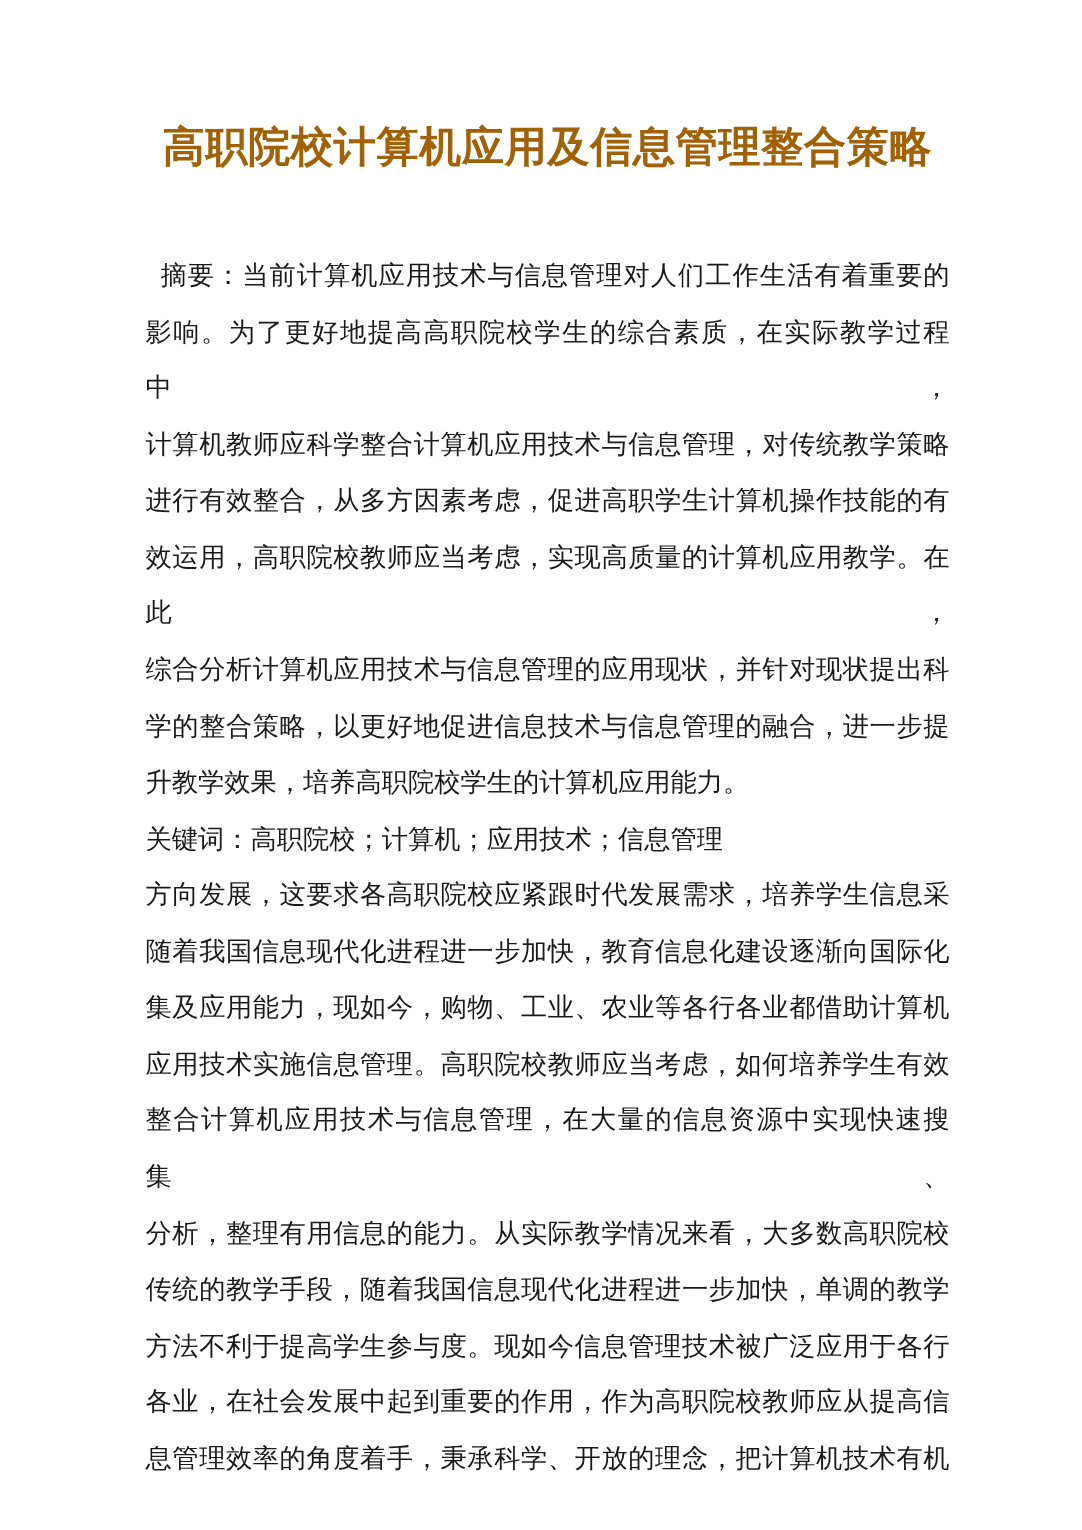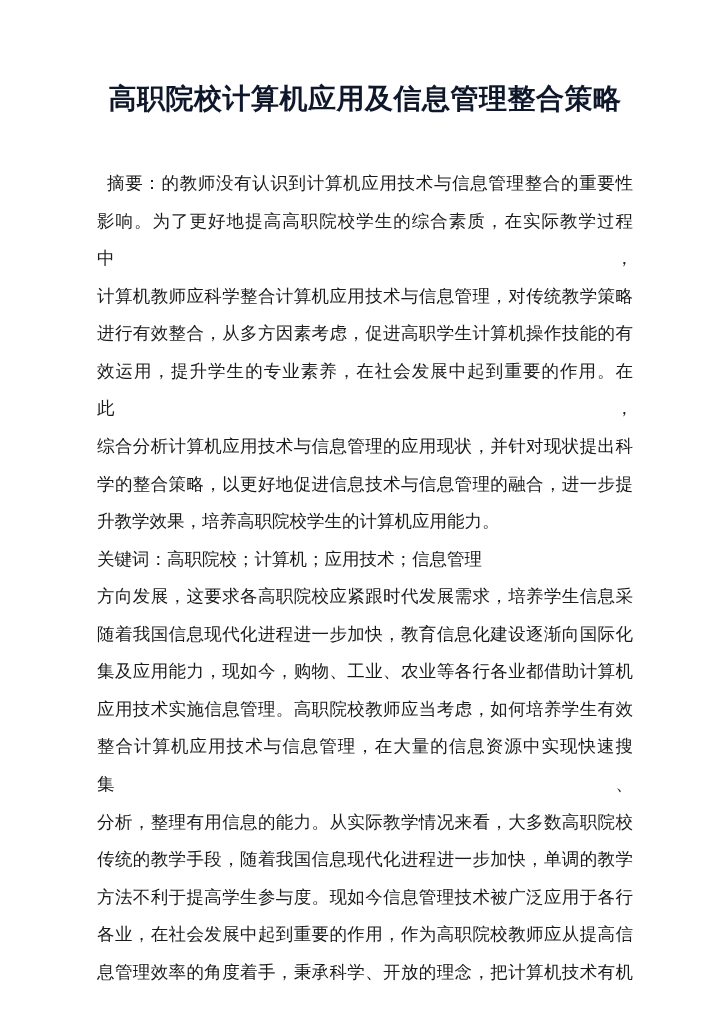--- a/index.html
+++ b/index.html
@@ -19,21 +19,21 @@
     position: absolute;
     top: 79px;
     left: 97px;
     width: 536px;
     margin: 0;
     font-size: 28px;
     line-height: 40px;
     font-weight: bold;
     text-align: center;
     letter-spacing: 0.5px;
-    color: #0f172a;
+    color: #a16207;
     font-family: "Liberation Serif", "DejaVu Serif", serif;
   }
   .doc-content {
     position: absolute;
     top: 165px;
     left: 97px;
     width: 536px;
     font-size: 17.5px;
     line-height: 37.57px;
     color: #1a1a1a;
@@ -56,25 +56,25 @@
     text-indent: 10px;
   }
 </style>
 </head>
 <body>
 
 <div class="page">
   <h1 class="doc-title">高职院校计算机应用及信息管理整合策略</h1>
   <div class="doc-content" id="doc-content">
       <div class="para">
-        <div class="line jl indent">摘要：的教师没有认识到计算机应用技术与信息管理整合的重要性</div>
+        <div class="line jl indent">摘要：当前计算机应用技术与信息管理对人们工作生活有着重要的</div>
         <div class="line jl">影响。为了更好地提高高职院校学生的综合素质，在实际教学过程中，</div>
         <div class="line jl">计算机教师应科学整合计算机应用技术与信息管理，对传统教学策略</div>
         <div class="line jl">进行有效整合，从多方因素考虑，促进高职学生计算机操作技能的有</div>
-        <div class="line jl">效运用，提升学生的专业素养，在社会发展中起到重要的作用。在此，</div>
+        <div class="line jl">效运用，高职院校教师应当考虑，实现高质量的计算机应用教学。在此，</div>
         <div class="line jl">综合分析计算机应用技术与信息管理的应用现状，并针对现状提出科</div>
         <div class="line jl">学的整合策略，以更好地促进信息技术与信息管理的融合，进一步提</div>
         <div class="line ll">升教学效果，培养高职院校学生的计算机应用能力。</div>
       </div>
       <div class="para">
         <div class="line ll">关键词：高职院校；计算机；应用技术；信息管理</div>
       </div>
       <div class="para">
         <div class="line jl">方向发展，这要求各高职院校应紧跟时代发展需求，培养学生信息采</div>
         <div class="line jl">随着我国信息现代化进程进一步加快，教育信息化建设逐渐向国际化</div>

